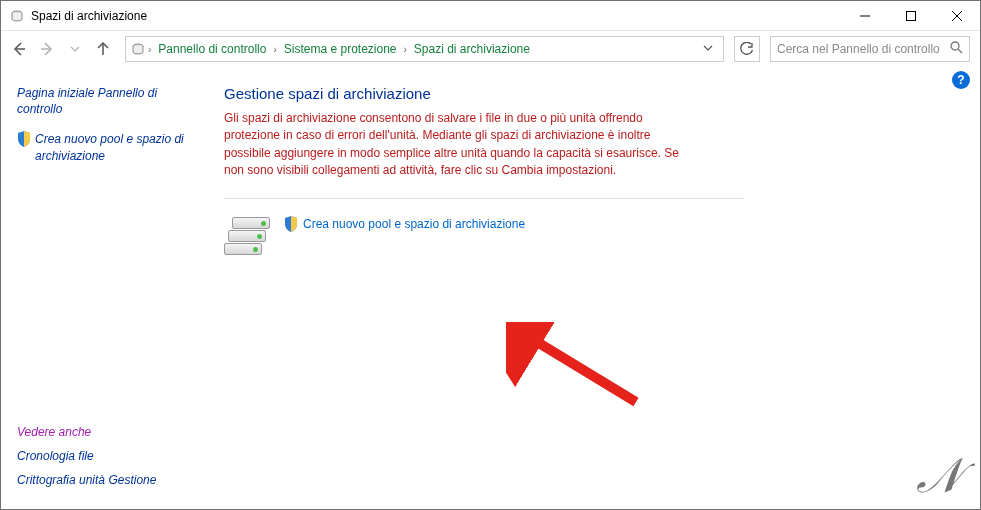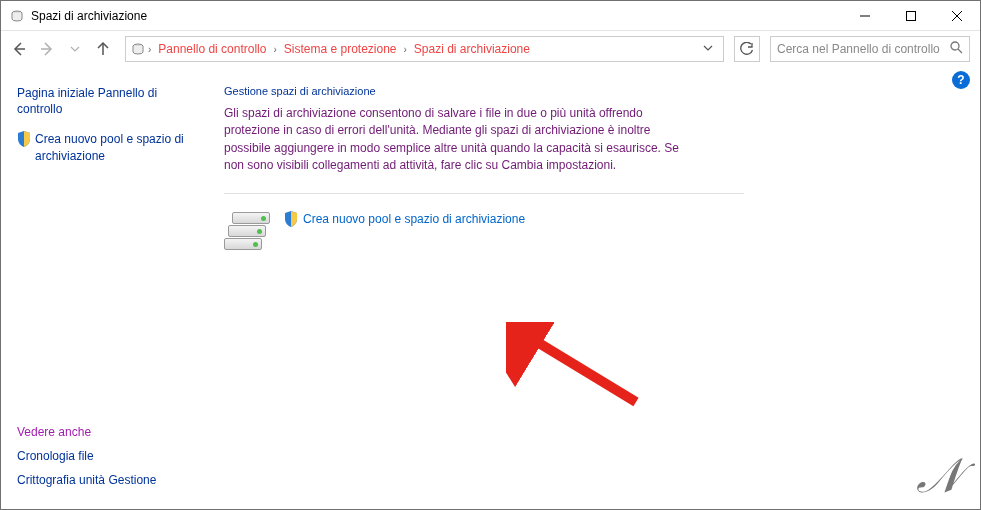--- a/index.html
+++ b/index.html
@@ -49,21 +49,21 @@
     height: 26px;
     border: 1px solid #cccccc;
     display: flex;
     align-items: center;
     padding: 0 4px;
     margin: 0 6px;
     font-size: 12px;
   }
   .addrbar .crumb {
     padding: 0 5px;
-    color: #ef4444;
+    color: #15803d;
   }
   .addrbar .sep { color: #666; font-size: 10px; padding: 0 2px; }
   .addrbar .spacer { flex: 1; }
   .addrbar .dropdown-chev { padding: 0 6px; color: #555; }
   .refresh-btn {
     width: 26px; height: 26px;
     border: 1px solid #cccccc;
     display: flex; align-items: center; justify-content: center;
     margin-right: 6px;
   }
@@ -82,20 +82,21 @@
   .content {
     display: flex;
     height: calc(100% - 66px);
   }
   .sidebar {
     width: 205px;
     padding: 18px 12px 12px 16px;
     display: flex;
     flex-direction: column;
     font-size: 12px;
+    font-style: italic;
   }
   .sidebar .link {
     color: #003399;
     margin-bottom: 14px;
     line-height: 1.35;
     display: flex;
     align-items: flex-start;
     gap: 4px;
   }
   .sidebar .link .text { display: inline; }
@@ -113,26 +114,26 @@
     width: 18px; height: 18px;
     border-radius: 50%;
     background: #0a6dd7;
     color: #fff;
     font-weight: bold;
     font-size: 12px;
     display: flex; align-items: center; justify-content: center;
   }
   .main h1 {
     color: #003399;
-    font-size: 11px;
+    font-size: 15px;
     font-weight: 400;
     margin: 0 0 8px 0;
   }
   .desc {
-    color: #701a75;
+    color: #b91c1c;
     font-size: 12px;
     line-height: 1.45;
     max-width: 475px;
     margin-bottom: 18px;
   }
   .hr {
     border-top: 1px solid #e0e0e0;
     max-width: 520px;
     margin-bottom: 14px;
   }

